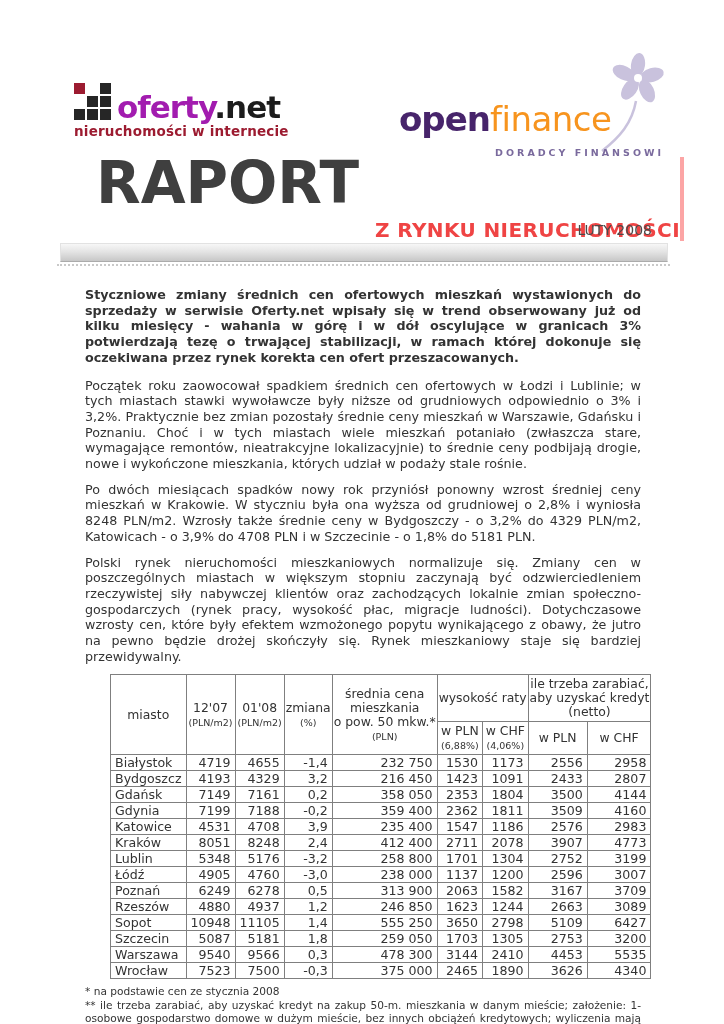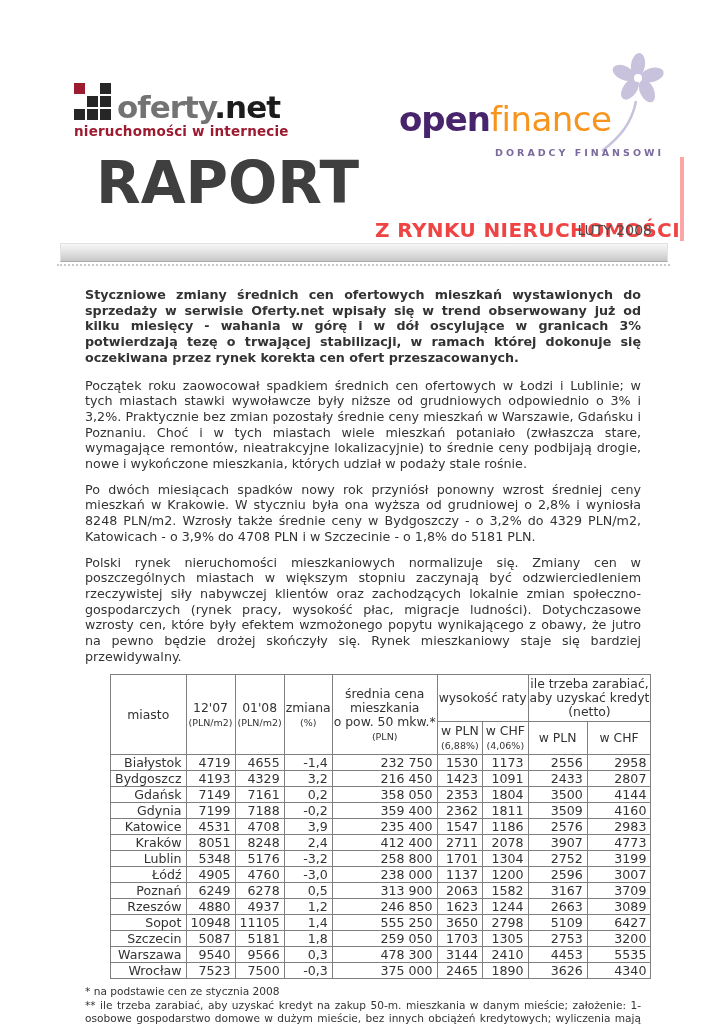--- a/index.html
+++ b/index.html
@@ -9,21 +9,21 @@
   
   .logos{position:absolute;left:60px;top:55px;width:608px;height:102px;}
   .oferty{position:absolute;left:14px;top:28px;}
   .oferty-row{display:flex;align-items:flex-end;}
   .grid-icon{display:grid;grid-template-columns:repeat(3,11px);grid-template-rows:repeat(3,11px);
              gap:2px;margin-right:6px;margin-bottom:2px;}
   .sq{width:11px;height:11px;}
   .sq.k{background:#262626;}
   .sq.r{background:#9c1b30;}
   .sq.e{background:transparent;}
-  .oferty-name{font-size:31px;font-weight:bold;color:#737373;line-height:0.9;letter-spacing:-1px;}
+  .oferty-name{font-size:31px;font-weight:bold;color:#a21caf;line-height:0.9;letter-spacing:-1px;}
   .oferty-tld{font-size:31px;font-weight:bold;color:#1c1c1c;line-height:0.9;letter-spacing:-1px;}
   .oferty-tagline{font-size:13.5px;font-weight:bold;color:#9c1b30;margin-top:1px;letter-spacing:0.2px;}
 
   .openfinance{position:absolute;right:0;top:0;width:275px;height:102px;}
   .flower{position:absolute;right:-2px;top:-2px;}
   .of-text{position:absolute;left:6px;top:44px;white-space:nowrap;}
   .of-open{font-size:34px;font-weight:bold;color:#47246b;letter-spacing:-1px;}
   .of-finance{font-size:34px;font-weight:normal;color:#f7941e;letter-spacing:-0.5px;}
   .of-tagline{position:absolute;right:4px;top:92px;font-size:9.5px;color:#7a6a9d;
               letter-spacing:3px;font-weight:bold;white-space:nowrap;}
@@ -45,21 +45,21 @@
   .body p{margin:0 0 10px 0;}
   p.intro{font-weight:bold;margin-bottom:12px;}
 
   
   table.prices{border-collapse:collapse;margin:5px 0 6px 25px;color:#333333;table-layout:fixed;}
   table.prices th,table.prices td{border:1px solid #7f7f7f;}
   table.prices th{font-weight:normal;text-align:center;vertical-align:middle;
                   font-size:12.4px;line-height:14px;padding:2px 1px;}
   table.prices .small{font-size:9.5px;line-height:11px;}
   table.prices td{font-size:12.6px;line-height:15px;padding:0 4px;white-space:nowrap;overflow:hidden;}
-  td.city{text-align:right;}
+  td.city{text-align:left;}
   td.num{text-align:right;}
   .nw{white-space:nowrap;}
 
   
   .footnotes{font-size:10.6px;line-height:13.5px;color:#333333;text-align:justify;margin-top:2px;}
 </style>
 </head>
 <body>
 
 <div class="page">

